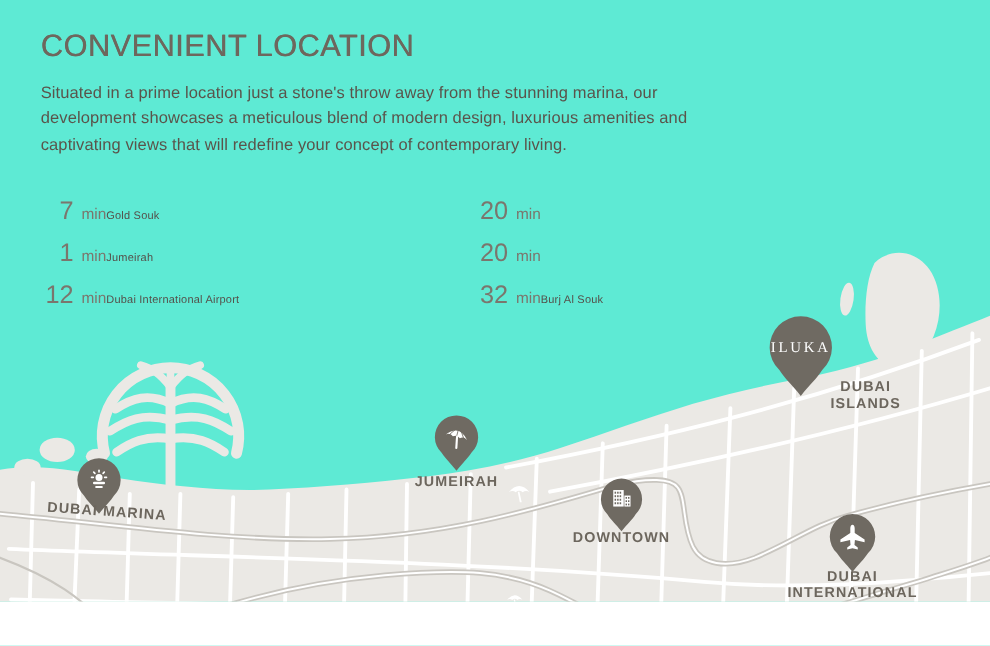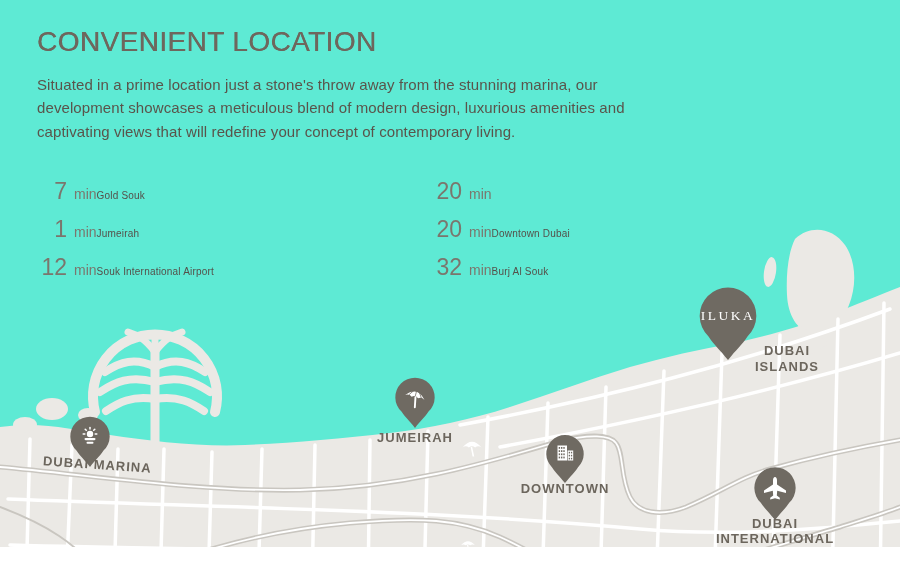--- a/index.html
+++ b/index.html
@@ -54,32 +54,31 @@
         <span class="dest">Gold Souk</span>
       </div>
       <div class="time-row">
         <span class="minutes">1</span>
         <span class="unit">min</span>
         <span class="dest">Jumeirah</span>
       </div>
       <div class="time-row">
         <span class="minutes">12</span>
         <span class="unit">min</span>
-        <span class="dest">Souk International Airport</span>
+        <span class="dest">Dubai International Airport</span>
       </div>
     </div>
     <div class="times-col">
       <div class="time-row">
         <span class="minutes">20</span>
         <span class="unit">min</span>
       </div>
       <div class="time-row">
         <span class="minutes">20</span>
         <span class="unit">min</span>
-        <span class="dest">Downtown Dubai</span>
       </div>
       <div class="time-row">
         <span class="minutes">32</span>
         <span class="unit">min</span>
         <span class="dest">Burj Al Souk</span>
       </div>
     </div>
   </div>
 
   <div class="map">

